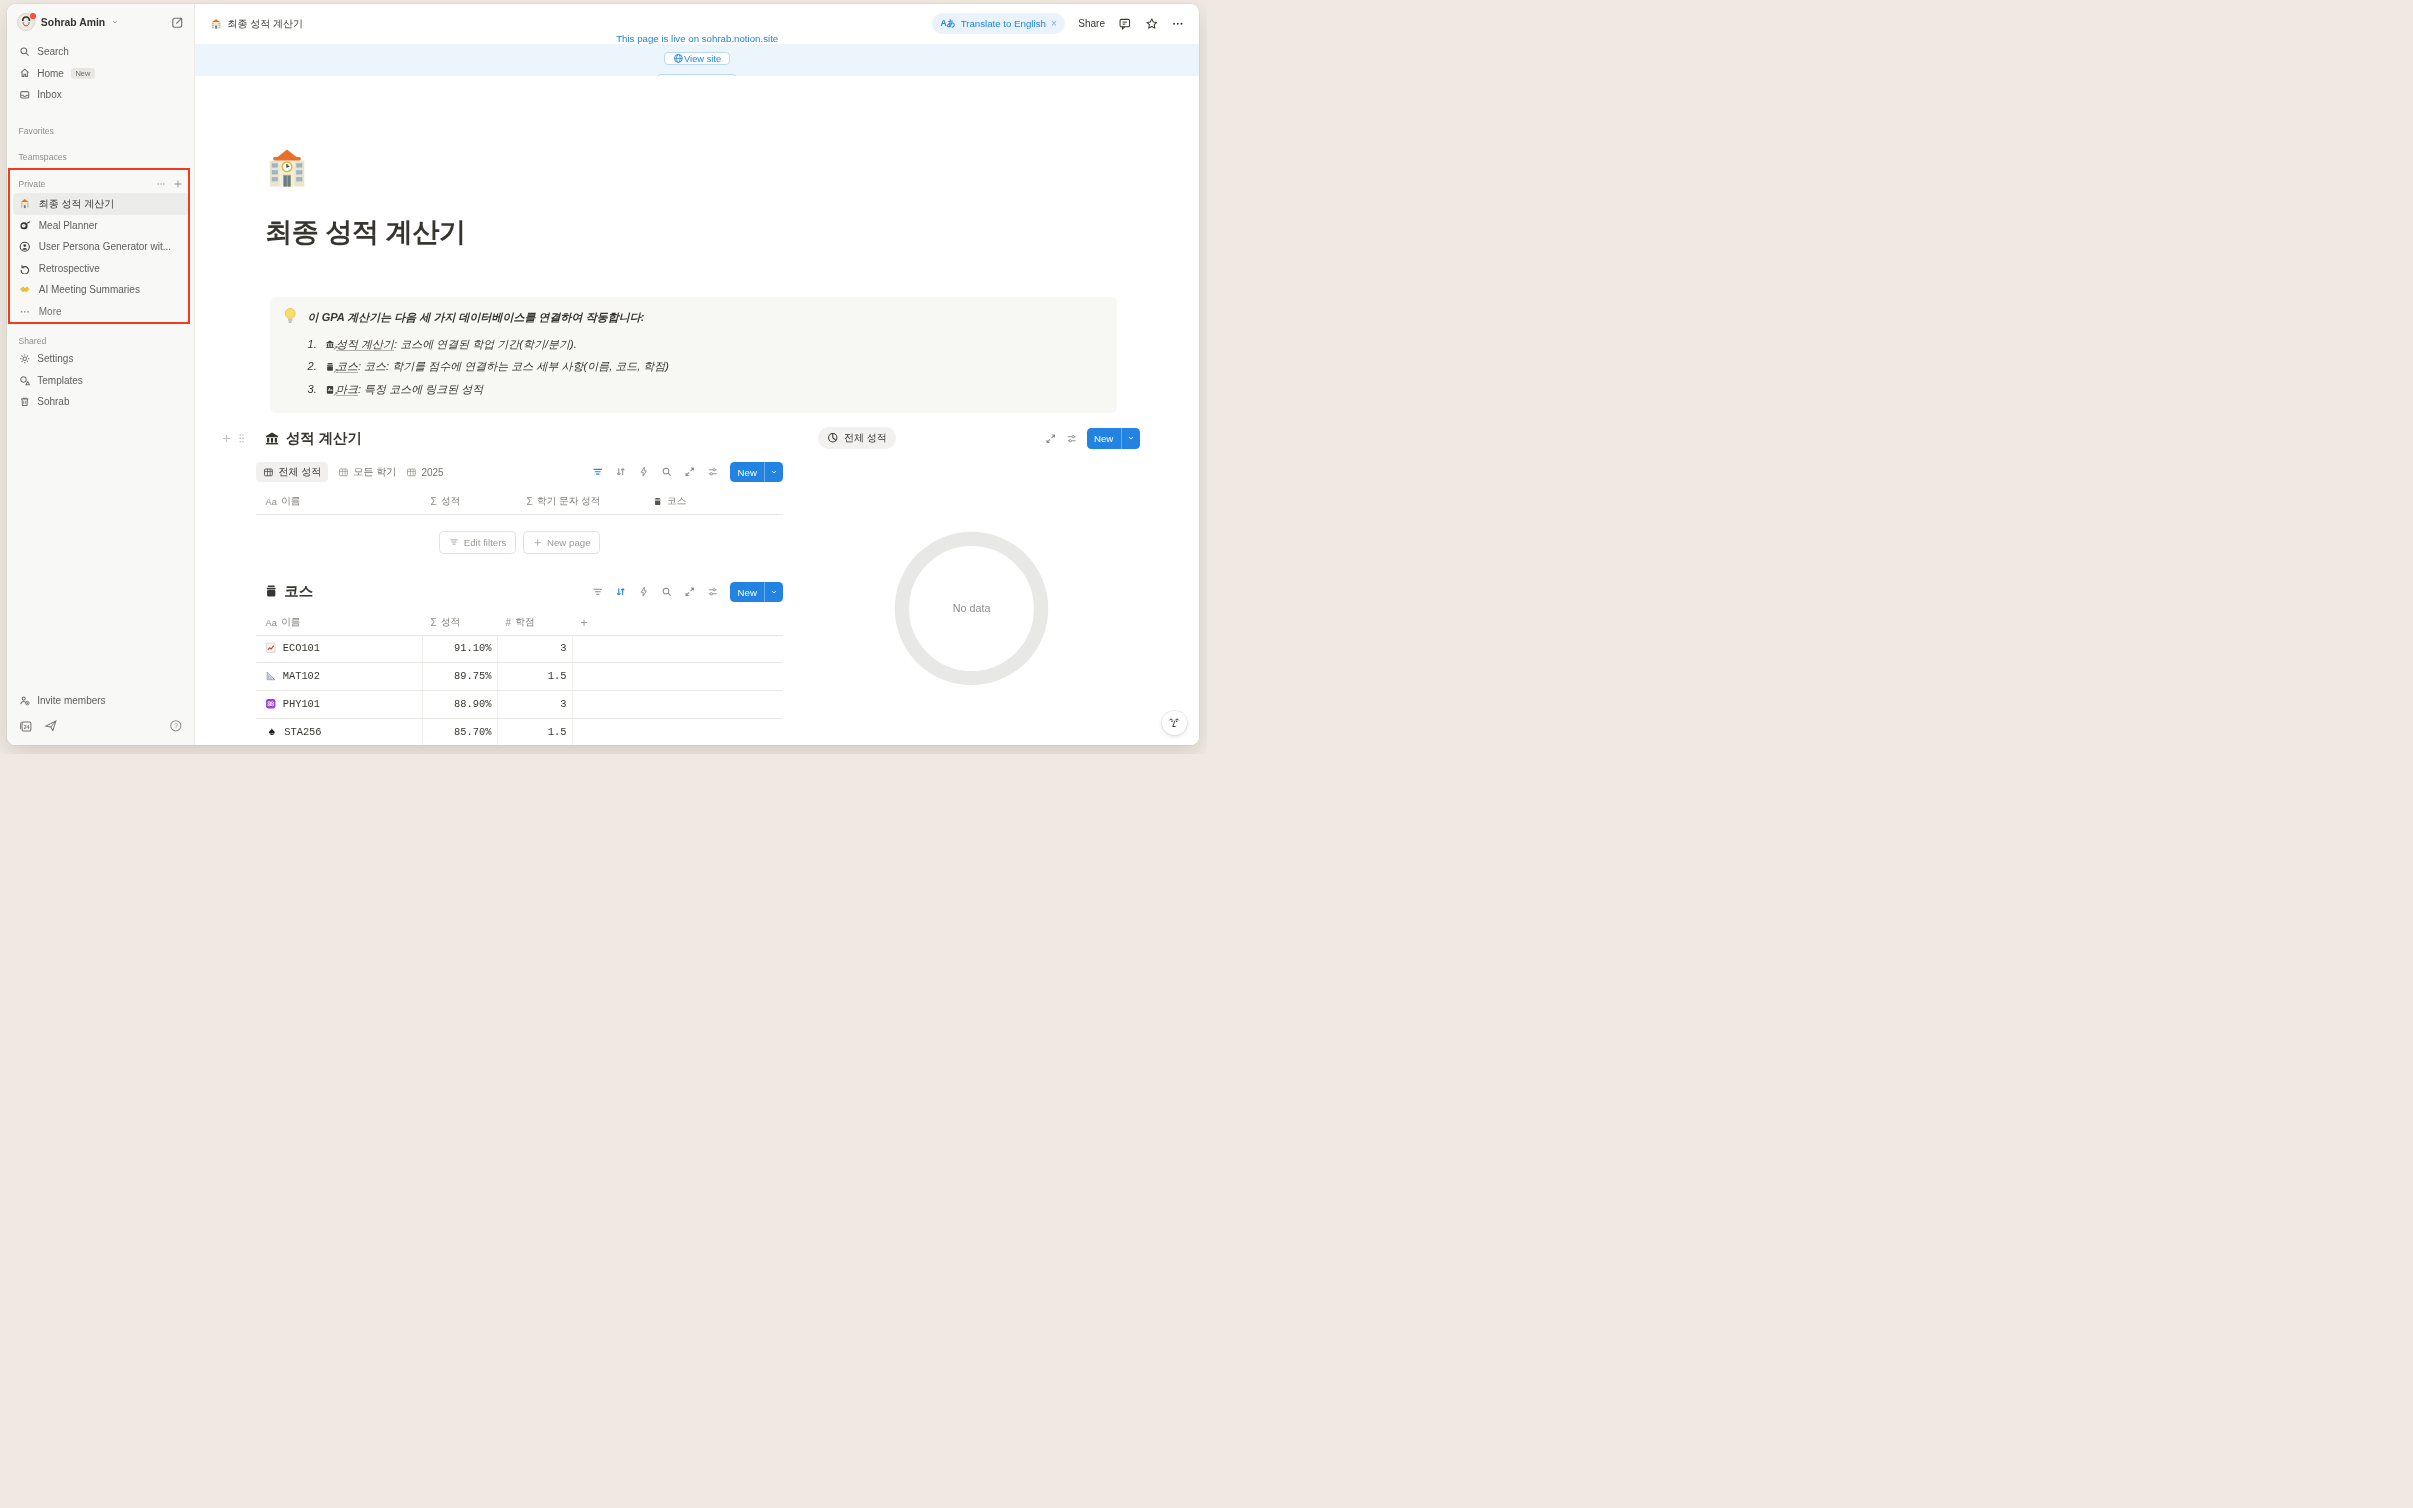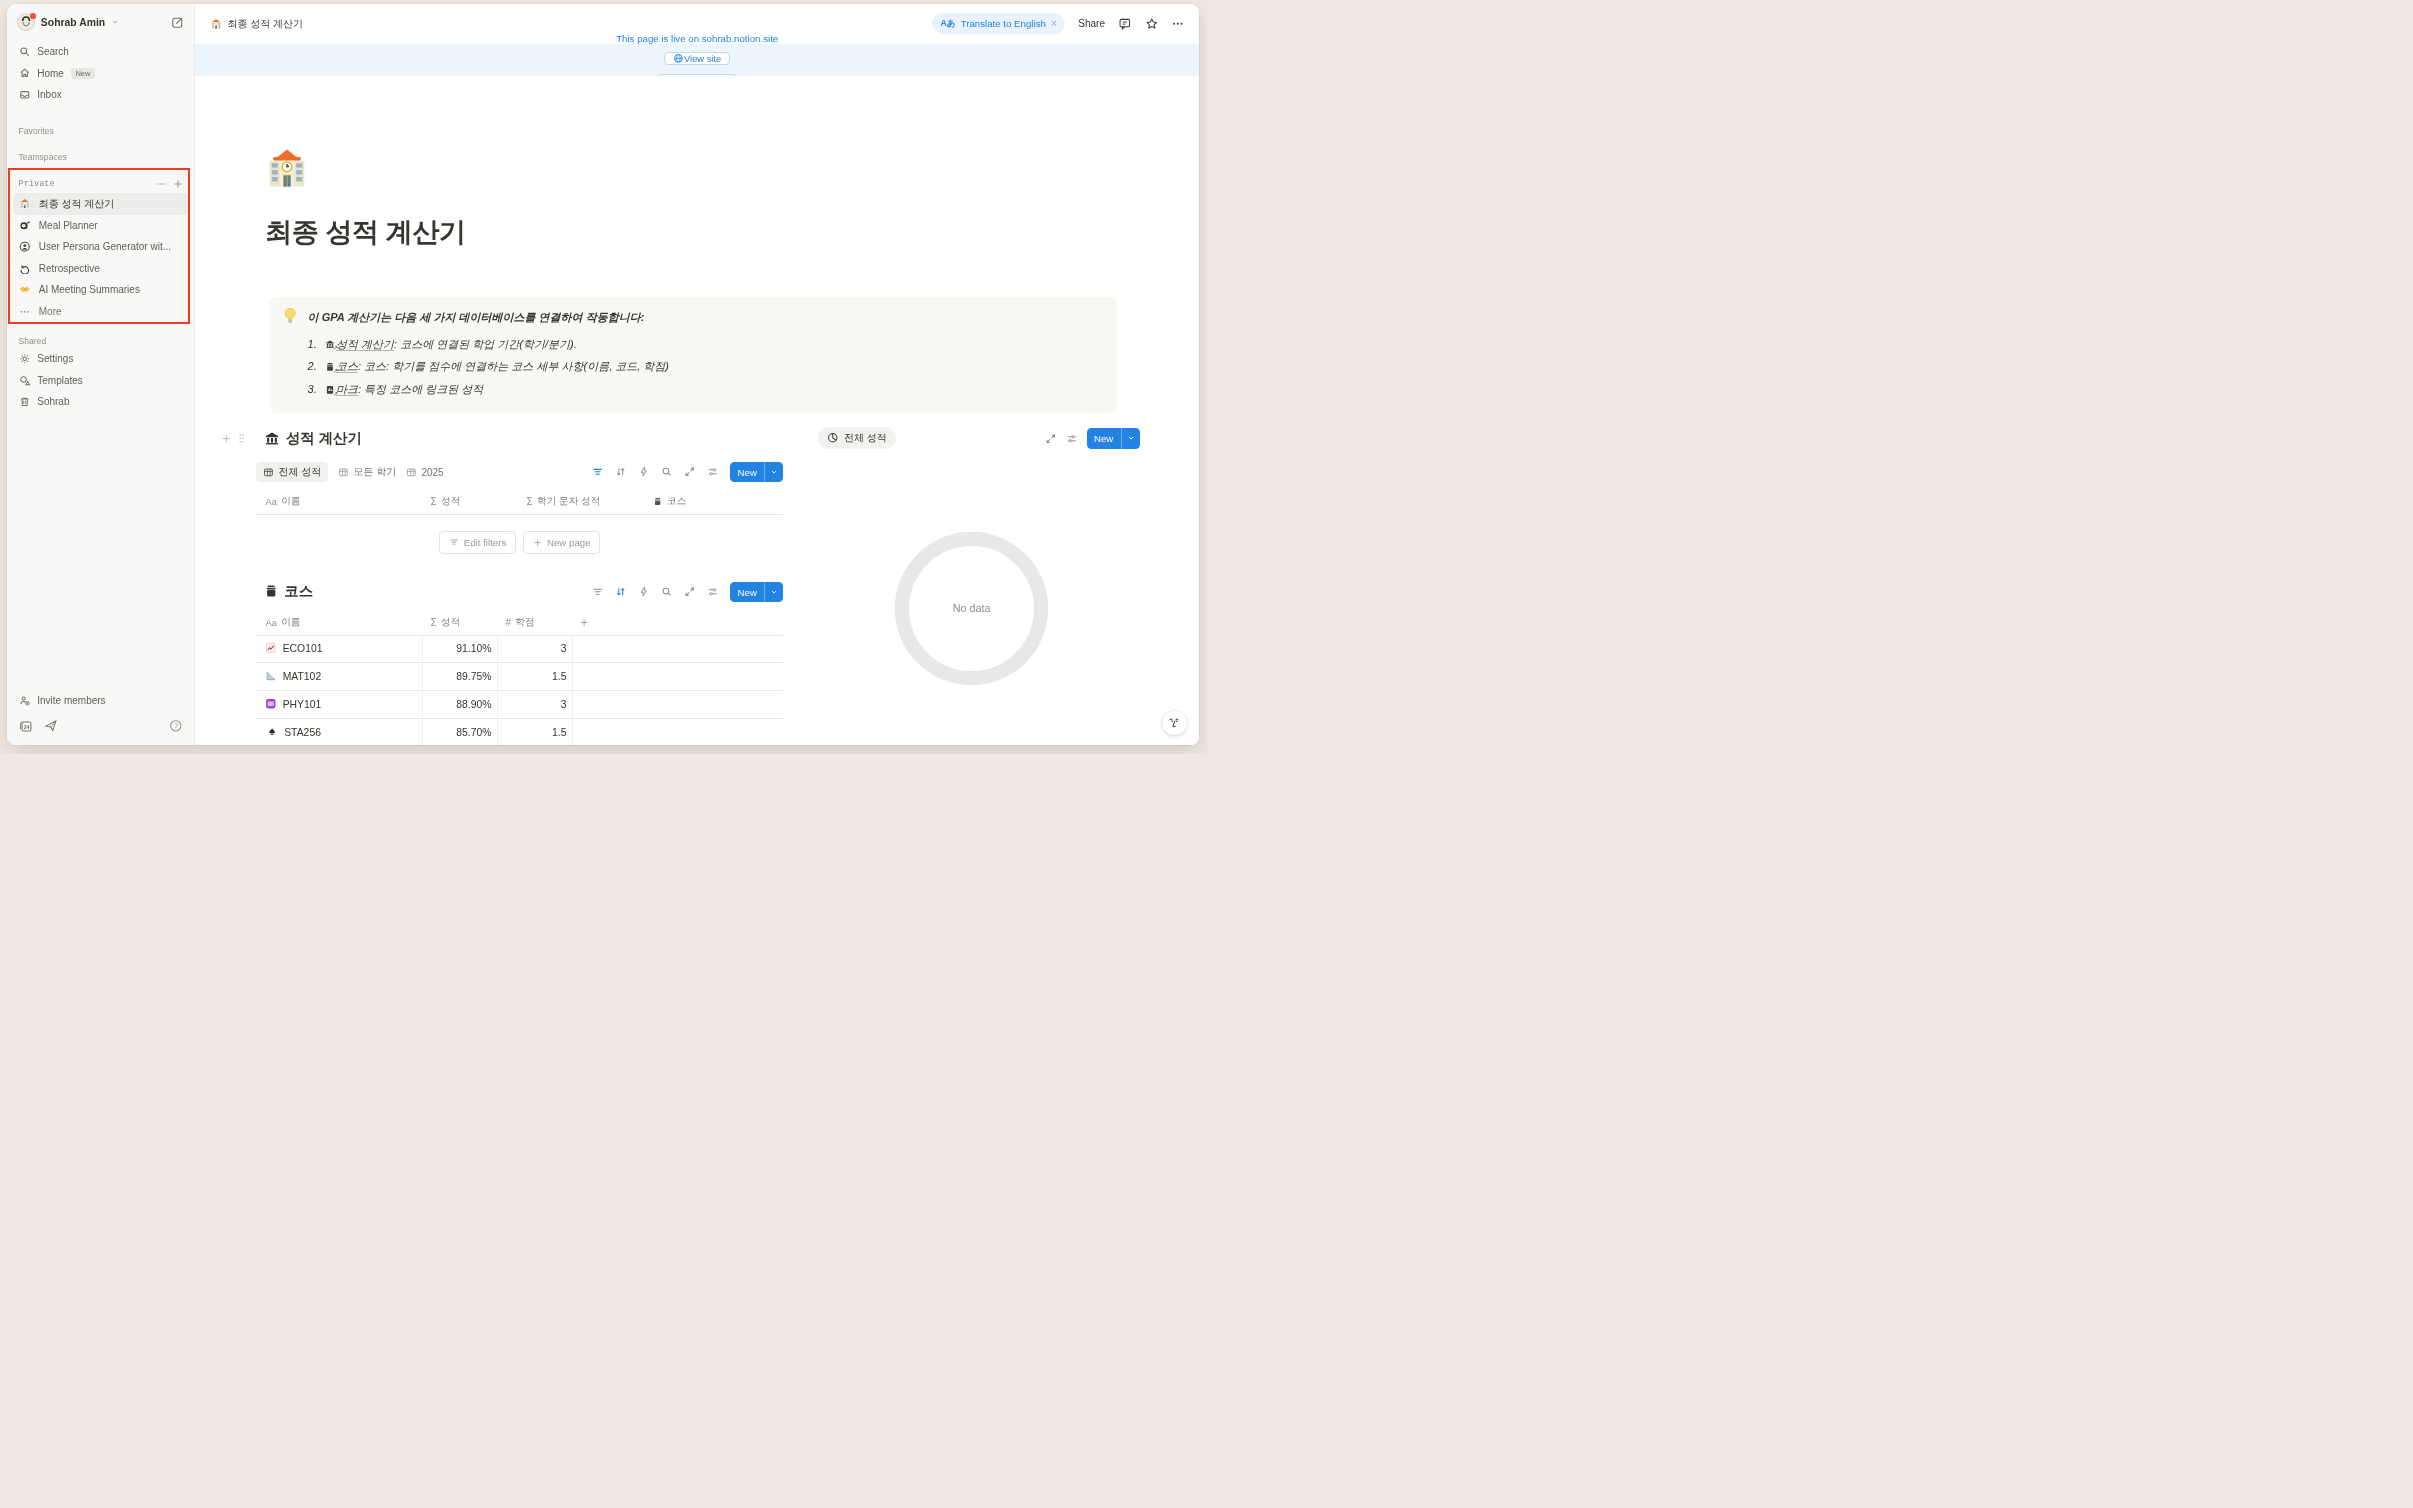--- a/index.html
+++ b/index.html
@@ -17,21 +17,21 @@
   .uname{font-weight:700;color:#37352f;font-size:10.4px;white-space:nowrap;}
   .chev{color:#8f8d88;}
   .spacer{flex:1;}
   .nav-item{display:flex;align-items:center;height:21.5px;padding:0 5.7px;border-radius:4.3px;gap:7.2px;color:#5f5d58;}
   .nav-item .lbl{white-space:nowrap;overflow:hidden;text-overflow:ellipsis;}
   .nav-item.selected{background:#ececea;color:#37352f;font-weight:500;}
   .badge{background:#e8e7e3;color:#6e6c67;font-size:7.5px;padding:1.1px 4.3px;border-radius:2.9px;font-weight:500;}
   .sec-label{font-size:8.6px;color:#918f8b;font-weight:500;padding:0 5.7px;height:14.4px;display:flex;align-items:center;}
   .private-wrap{position:relative;margin-top:10px;}
   .annotation-box{position:absolute;left:-5px;right:-1.4px;top:-6.5px;bottom:-2.2px;border:2.2px solid var(--annotation);pointer-events:none;z-index:5;}
-  .private-head{display:flex;align-items:center;height:18.7px;padding:0 5.7px;font-family:Liberation Mono, monospace;}
+  .private-head{display:flex;align-items:center;height:18.7px;padding:0 5.7px;}
   .private-head .acts{margin-left:auto;display:flex;gap:7.2px;color:#8f8d88;font-size:10.8px;align-items:center;}
   .emo{width:13px;text-align:center;flex:none;font-size:10px;line-height:1;}
   .ic{flex:none;display:inline-flex;}
   .bottom-row{display:flex;align-items:center;gap:11.5px;height:29px;padding:0 5.7px;color:#7b7974;}
   
   .main{flex:1;display:flex;flex-direction:column;min-width:0;background:#fff;}
   .topbar{height:40px;display:flex;align-items:center;padding:0 14.4px;gap:7.2px;font-size:10px;color:#37352f;}
   .crumb{display:flex;align-items:center;gap:5.7px;}
   .top-right{margin-left:auto;display:flex;align-items:center;gap:13px;}
   .translate-pill{display:flex;align-items:center;gap:5px;background:#eaf3fc;border-radius:10.8px;height:21.5px;padding:0 8.6px;
@@ -667,21 +667,21 @@
               <span class="glyph" style="font-size:10px;">Σ</span>
               <span>성적</span>
             </span>
         <span class="th" style="padding-left:7.2px;">
               <span class="glyph" style="font-size:10px;">#</span>
               <span>학점</span>
             </span>
         <span class="th" style="padding-left:7.2px;font-size:12.2px;color:#9c9a94;">+</span>
       </div>
 
-      <div class="tbody" style="top:559px;">
+      <div class="tbody" style="top:559px;font-family:Liberation Mono, monospace;">
         <div class="c-row">
           <span class="cell name">
                 <span class="ic">
                   <svg width="11.5" height="11.5" viewBox="0 0 16 16">
                     <rect x="2" y="1.5" width="12" height="13" rx="1" fill="#f4f2ee" stroke="#c9c6bf" stroke-width=".8"></rect>
                     <path d="M4 11l2.6-3 1.8 1.8 3.6-4.6" fill="none" stroke="#d03a2b" stroke-width="1.4"></path>
                     <path d="M12 5.2l.2 2-1.8-.9z" fill="#d03a2b"></path>
                   </svg>
                 </span>
                 <span>ECO101</span>

